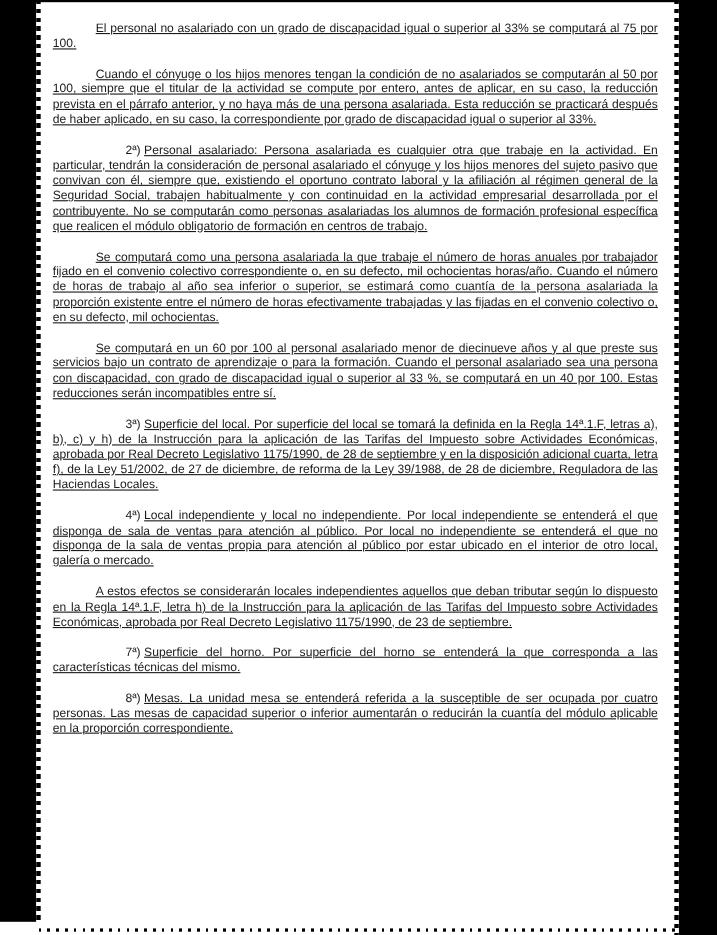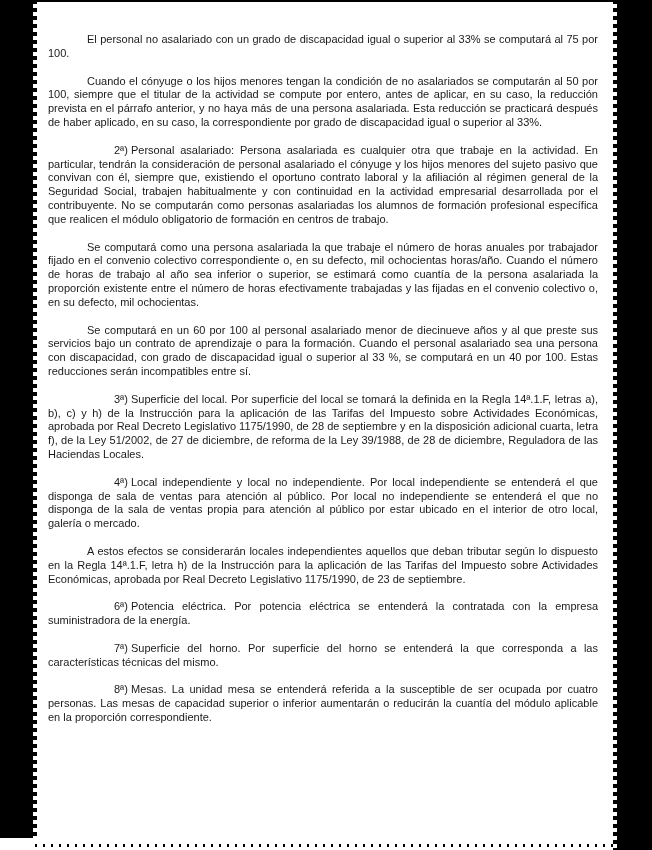--- a/index.html
+++ b/index.html
@@ -38,26 +38,27 @@
     background: repeating-linear-gradient(to bottom, #000000 0 4px, #ffffff 4px 8px);
   }
 
   .dotted-line {
     position: absolute; top: 844px; left: 35px;
     width: 580px; height: 3px;
     background: repeating-linear-gradient(to right, #000000 0 2.5px, transparent 2.5px 8px);
   }
 
   .content {
-    position: absolute; top: 33px; left: 48px;
+    position: absolute; top: 20px; left: 48px;
     width: 550px;
     font-size: 11px;
     line-height: 13.8px;
     color: #1a1a1a;
     text-align: justify;
+    text-decoration: underline;
   }
   .content p {
     margin: 0 0 14px 0;
     text-indent: 39px;
   }
   .content p.numbered { text-indent: 33px; }
   .pnum {
     display: inline-block;
     width: 50px;
   }
@@ -75,17 +76,16 @@
 
   <div class="content" style="color: rgb(26, 26, 26);">
       <p><span>El personal no asalariado con un grado de discapacidad igual o superior al 33% se computará al 75 por 100.</span></p>
       <p><span>Cuando el cónyuge o los hijos menores tengan la condición de no asalariados se computarán al 50 por 100, siempre que el titular de la actividad se compute por entero, antes de aplicar, en su caso, la reducción prevista en el párrafo anterior, y no haya más de una persona asalariada. Esta reducción se practicará después de haber aplicado, en su caso, la correspondiente por grado de discapacidad igual o superior al 33%.</span></p>
       <p class="numbered"><span class="pnum">2ª)</span><span>Personal asalariado: Persona asalariada es cualquier otra que trabaje en la actividad. En particular, tendrán la consideración de personal asalariado el cónyuge y los hijos menores del sujeto pasivo que convivan con él, siempre que, existiendo el oportuno contrato laboral y la afiliación al régimen general de la Seguridad Social, trabajen habitualmente y con continuidad en la actividad empresarial desarrollada por el contribuyente. No se computarán como personas asalariadas los alumnos de formación profesional específica que realicen el módulo obligatorio de formación en centros de trabajo.</span></p>
       <p><span>Se computará como una persona asalariada la que trabaje el número de horas anuales por trabajador fijado en el convenio colectivo correspondiente o, en su defecto, mil ochocientas horas/año. Cuando el número de horas de trabajo al año sea inferior o superior, se estimará como cuantía de la persona asalariada la proporción existente entre el número de horas efectivamente trabajadas y las fijadas en el convenio colectivo o, en su defecto, mil ochocientas.</span></p>
       <p><span>Se computará en un 60 por 100 al personal asalariado menor de diecinueve años y al que preste sus servicios bajo un contrato de aprendizaje o para la formación. Cuando el personal asalariado sea una persona con discapacidad, con grado de discapacidad igual o superior al 33 %, se computará en un 40 por 100. Estas reducciones serán incompatibles entre sí.</span></p>
       <p class="numbered"><span class="pnum">3ª)</span><span>Superficie del local. Por superficie del local se tomará la definida en la Regla 14ª.1.F, letras a), b), c) y h) de la Instrucción para la aplicación de las Tarifas del Impuesto sobre Actividades Económicas, aprobada por Real Decreto Legislativo 1175/1990, de 28 de septiembre y en la disposición adicional cuarta, letra f), de la Ley 51/2002, de 27 de diciembre, de reforma de la Ley 39/1988, de 28 de diciembre, Reguladora de las Haciendas Locales.</span></p>
       <p class="numbered"><span class="pnum">4ª)</span><span>Local independiente y local no independiente. Por local independiente se entenderá el que disponga de sala de ventas para atención al público. Por local no independiente se entenderá el que no disponga de la sala de ventas propia para atención al público por estar ubicado en el interior de otro local, galería o mercado.</span></p>
       <p><span>A estos efectos se considerarán locales independientes aquellos que deban tributar según lo dispuesto en la Regla 14ª.1.F, letra h) de la Instrucción para la aplicación de las Tarifas del Impuesto sobre Actividades Económicas, aprobada por Real Decreto Legislativo 1175/1990, de 23 de septiembre.</span></p>
-      <p class="numbered"><span class="pnum">6ª)</span><span>Potencia eléctrica. Por potencia eléctrica se entenderá la contratada con la empresa suministradora de la energía.</span></p>
       <p class="numbered"><span class="pnum">7ª)</span><span>Superficie del horno. Por superficie del horno se entenderá la que corresponda a las características técnicas del mismo.</span></p>
       <p class="numbered"><span class="pnum">8ª)</span><span>Mesas. La unidad mesa se entenderá referida a la susceptible de ser ocupada por cuatro personas. Las mesas de capacidad superior o inferior aumentarán o reducirán la cuantía del módulo aplicable en la proporción correspondiente.</span></p>
     </div>
 </div>
 
 </body></html>

